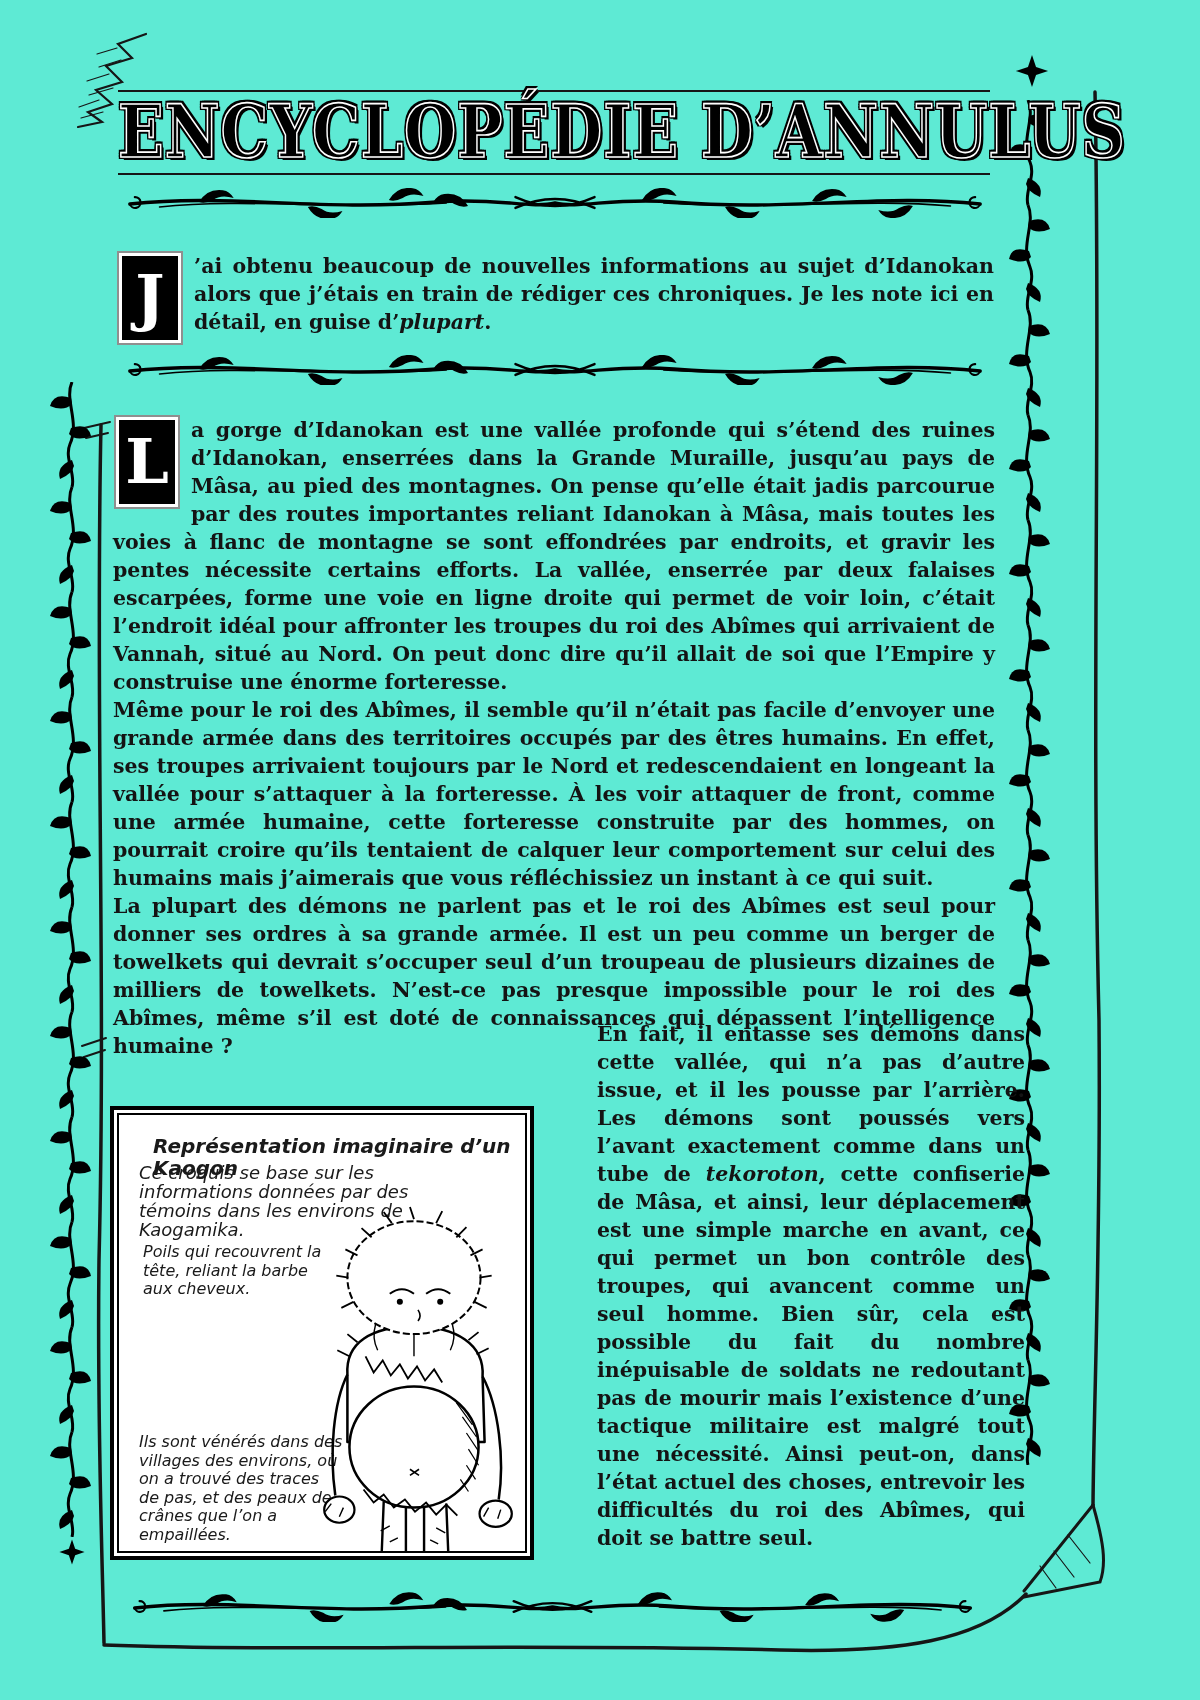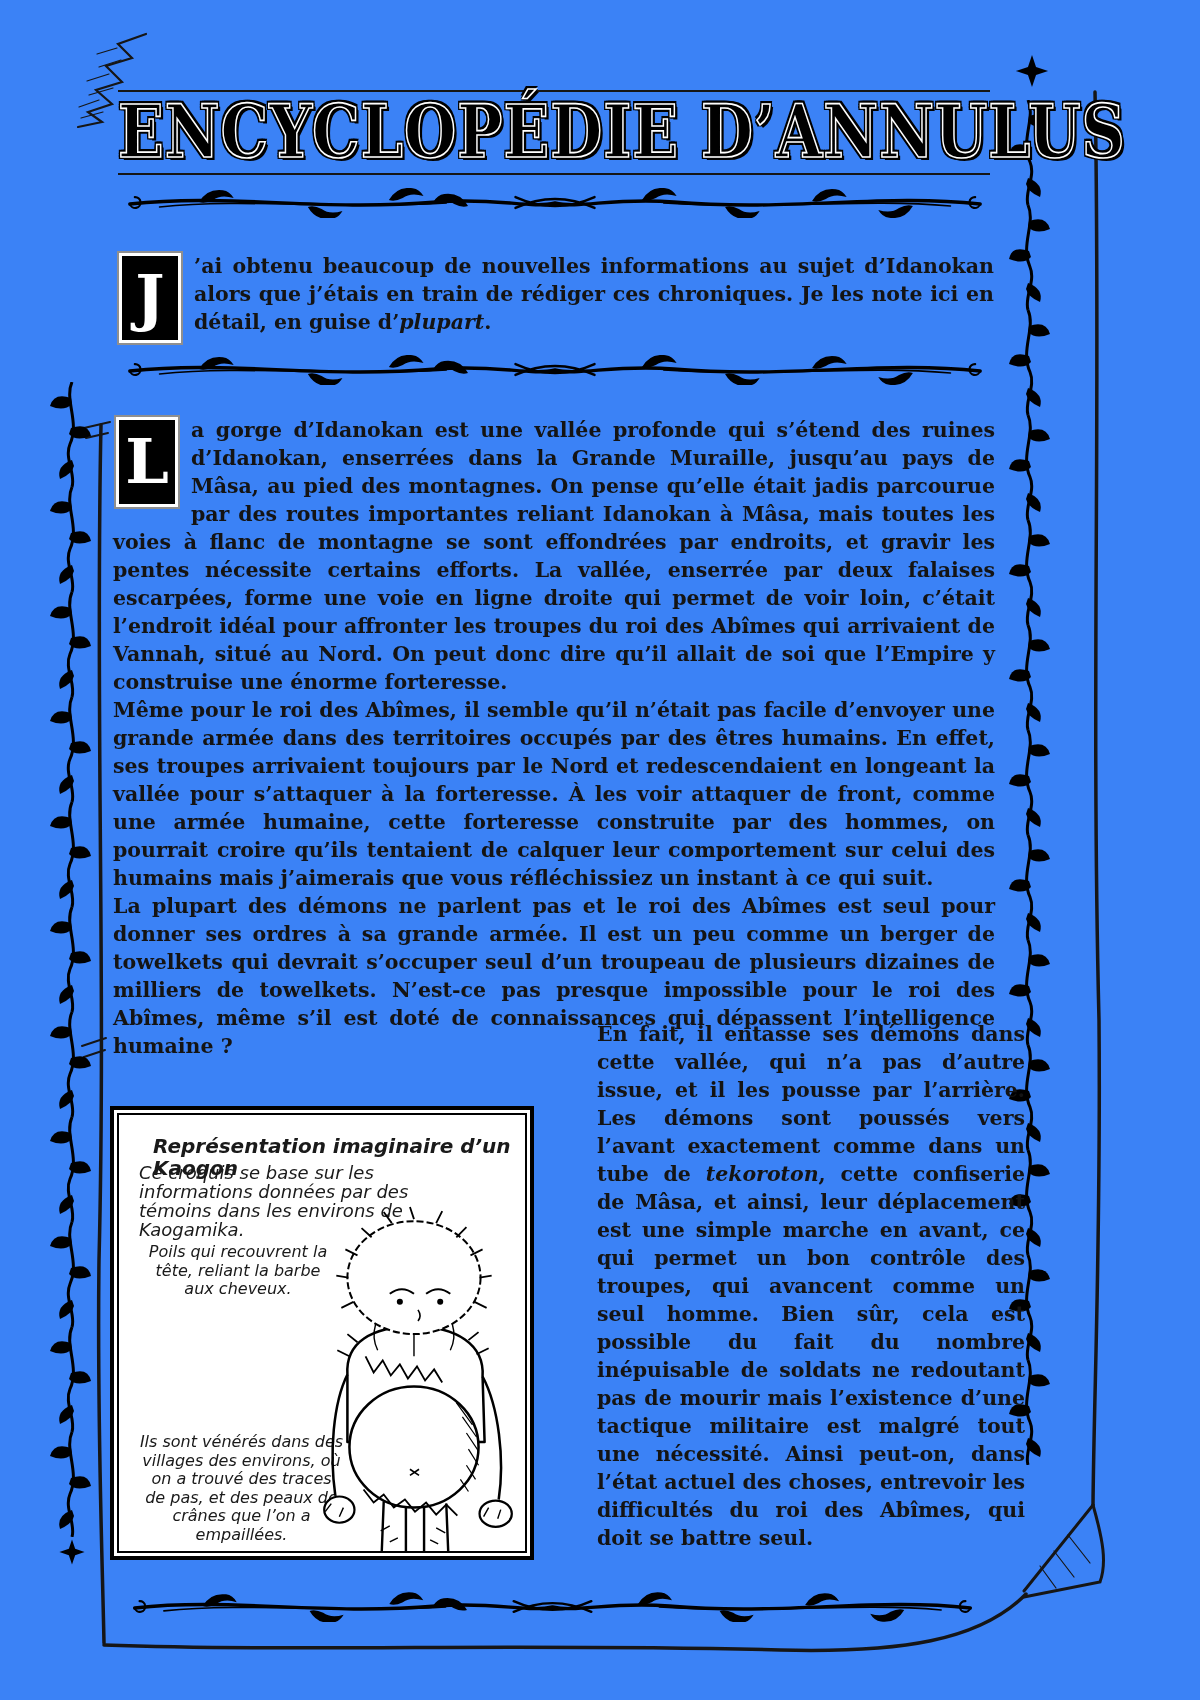--- a/index.html
+++ b/index.html
@@ -1,19 +1,19 @@
 <!DOCTYPE html>
 <html><head>
 <meta charset="utf-8">
 <style>
   html,body{margin:0;padding:0;background:#e8e8e8;}
   .page{
     position:relative;
     width:1200px;height:1700px;
-    background:#3b82f6;
+    background:#5eead4;
     overflow:hidden;
     font-family:"DejaVu Serif", serif;
     color:#111;
   }
   .abs{position:absolute;}
 
   
   .title-wrap{
     top:90px;left:118px;width:872px;
     border-top:2px solid #161616;
@@ -90,21 +90,21 @@
     color:#1a1a1a;
   }
   .fig-heading{
     position:absolute;top:20px;left:34px;width:360px;
     font-weight:700;font-size:20px;line-height:22px;
   }
   .fig-subtitle{
     position:absolute;top:48px;left:20px;width:320px;
     font-size:18px;line-height:19px;
   }
-  .fig-note{position:absolute;font-size:16px;line-height:18.5px;text-align:center;}
+  .fig-note{position:absolute;font-size:16px;line-height:18.5px;}
   .fig-note.n1{top:128px;left:24px;width:190px;}
   .fig-note.n2{top:212px;left:22px;width:195px;}
   .fig-note.n3{top:318px;left:20px;width:205px;}
   .fig-art{position:absolute;right:-2px;bottom:-2px;width:222px;height:348px;}
   .fig-art svg{width:100%;height:100%;display:block;}
 </style>
 </head>
 <body>
 
 <svg width="0" height="0" style="position:absolute" aria-hidden="true">

